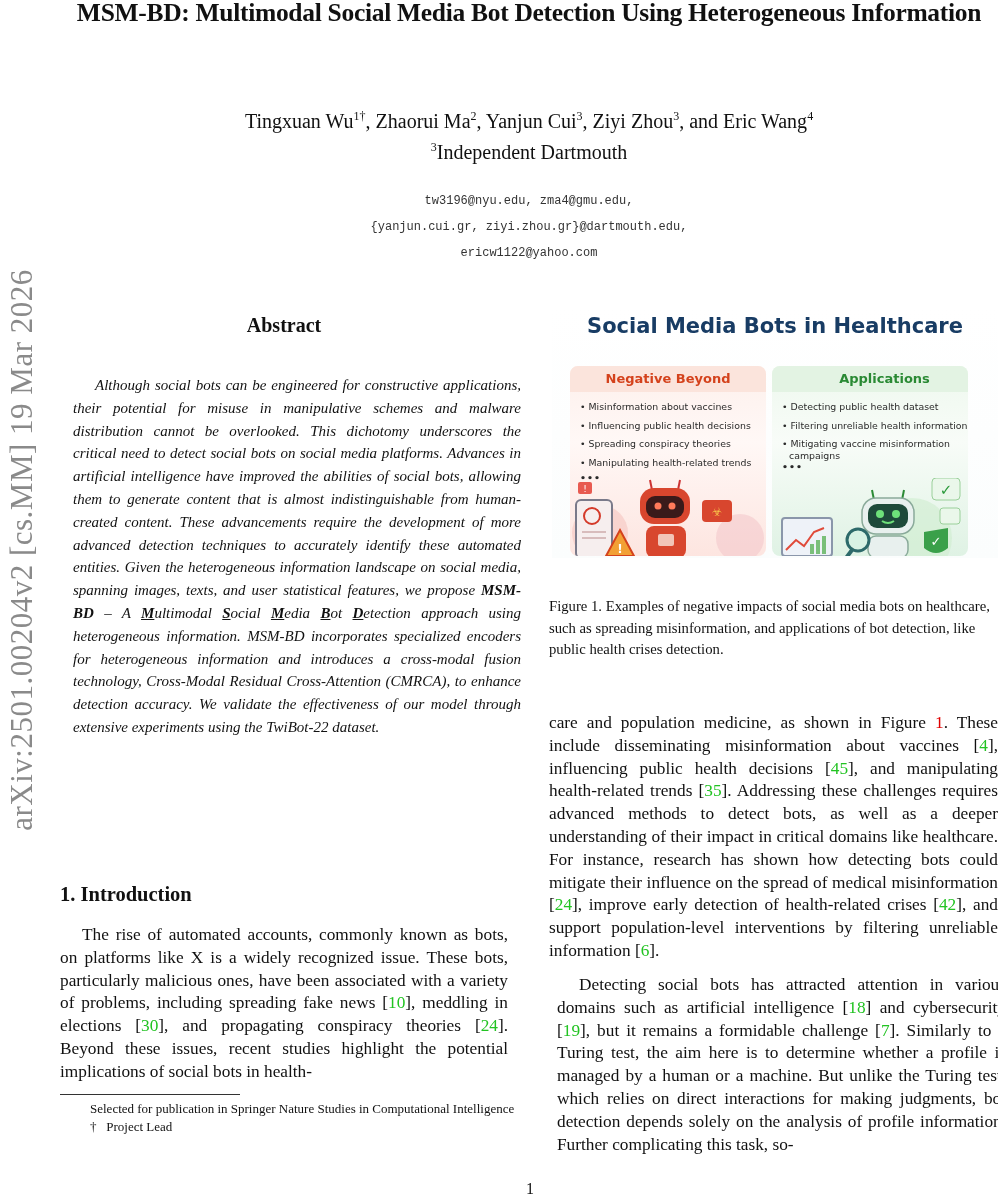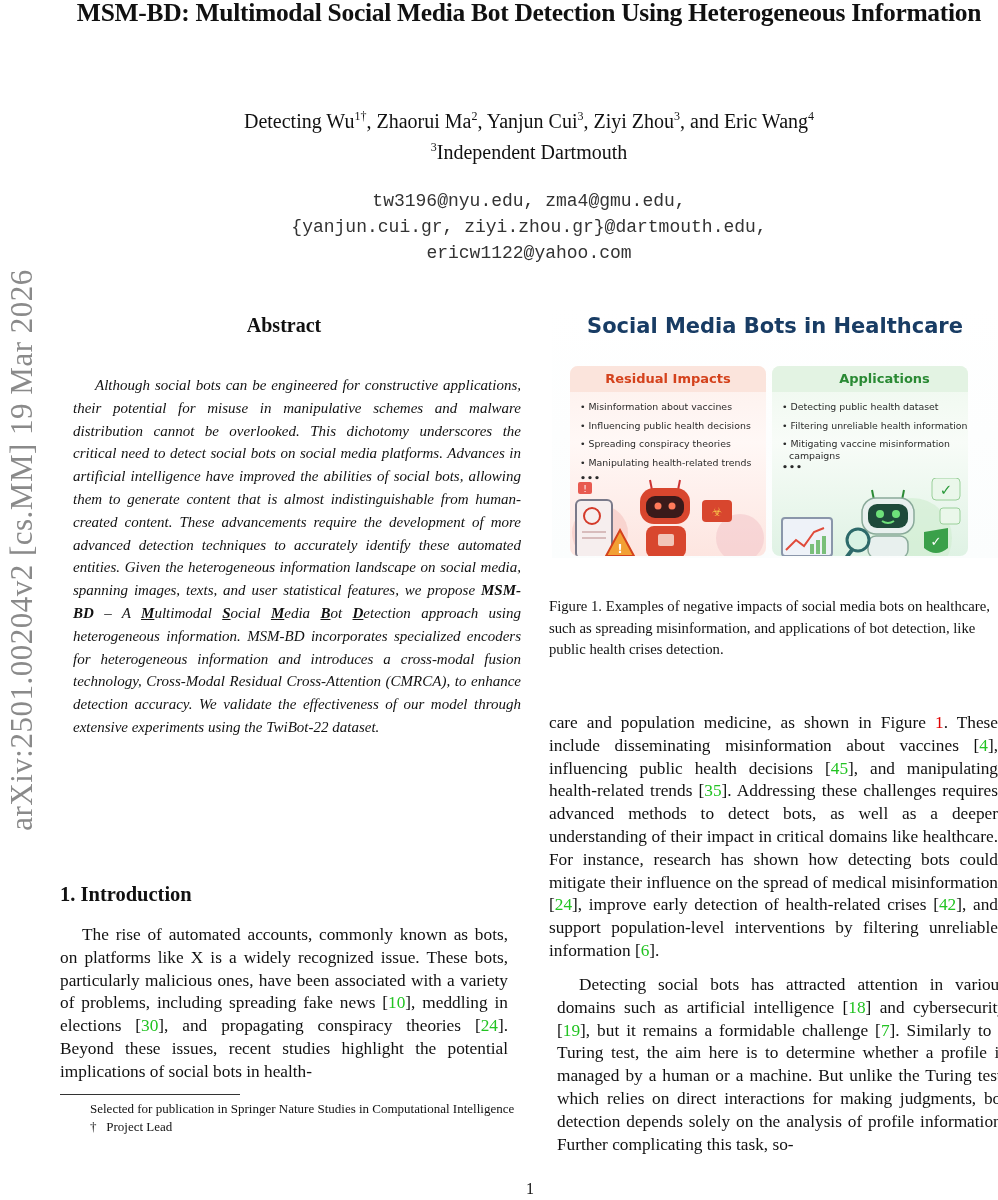--- a/index.html
+++ b/index.html
@@ -8,21 +8,21 @@
   .arxiv-stamp { position: absolute; left: 2px; top: 205px; width: 40px; height: 690px; }
   .arxiv-stamp span { position: absolute; left: 50%; top: 50%; white-space: nowrap;
          transform: translate(-50%, -50%) rotate(-90deg); font-size: 31px; color: #8a8a8a;
          letter-spacing: 0.5px; font-family: "Liberation Serif", serif; }
   .title { position: absolute; left: 60px; width: 938px; top: -4px; text-align: center;
          font-weight: bold; font-size: 25.5px; line-height: 33px; letter-spacing: -0.3px; }
   .authors { position: absolute; left: 60px; width: 938px; top: 103px; text-align: center;
          font-size: 20px; line-height: 26px; }
   .authors sup { font-size: 12px; }
   .emails { position: absolute; left: 60px; width: 938px; top: 188px; text-align: center;
-         font-family: "Liberation Mono", monospace; font-size: 18px; line-height: 26px; color: #333; }
+         font-family: "Liberation Mono", monospace; font-size: 12px; line-height: 26px; color: #333; }
   .abs-head { position: absolute; left: 60px; width: 448px; top: 314px; text-align: center;
          font-weight: bold; font-size: 20px; }
   .abstract { position: absolute; left: 60px; width: 448px; top: 361px; font-style: italic;
          font-size: 15px; line-height: 22.8px; text-align: justify; text-indent: 22px; margin: 13px; }
   .abstract b u, .abstract u b { text-decoration: underline; }
   .intro-head { position: absolute; left: 60px; top: 883px; font-weight: bold; font-size: 20.5px; }
   .intro-p { position: absolute; left: 60px; width: 448px; top: 924px; font-size: 17.3px;
          line-height: 22.8px; text-align: justify; text-indent: 22px; margin: 0; }
   .cite { color: #22c322; }
   .figref { color: #e00000; }
@@ -58,21 +58,21 @@
 <body>
 
 <div class="arxiv-stamp">
   <span>arXiv:2501.00204v2  [cs.MM]  19 Mar 2026</span>
 </div>
 
 <div class="title">MSM-BD: Multimodal Social Media Bot Detection Using Heterogeneous Information</div>
 
 <div class="authors">
   <div>
-    <span><span>Detecting Wu</span><sup>1†</sup></span>,
+    <span><span>Tingxuan Wu</span><sup>1†</sup></span>,
     <span><span>Zhaorui Ma</span><sup>2</sup></span>,
     <span><span>Yanjun Cui</span><sup>3</sup></span>,
     <span><span>Ziyi Zhou</span><sup>3</sup></span>, and
     <span><span>Eric Wang</span><sup>4</sup></span>
   </div>
   <div>
     <sup>3</sup><span>Independent Dartmouth</span>
   </div>
 </div>
 
@@ -91,21 +91,21 @@
 <div class="fn-rule"></div>
 <div class="footnote">
   <div>Selected for publication in Springer Nature Studies in Computational Intelligence</div>
   <div><span>†</span>&nbsp;&nbsp; <span>Project Lead</span></div>
 </div>
 
 <div class="fig">
   <div class="fig-title">Social Media Bots in Healthcare</div>
 
   <div class="panel neg">
-    <div class="panel-head">Residual Impacts</div>
+    <div class="panel-head">Negative Beyond</div>
     <ul>
       <li>Misinformation about vaccines</li>
       <li>Influencing public health decisions</li>
       <li>Spreading conspiracy theories</li>
       <li>Manipulating health-related trends</li>
       <li class="more">•••</li>
     </ul>
     <svg class="art" style="left:0;top:112px" width="196" height="80">
       <circle cx="30" cy="55" r="28" fill="#f5c4c0" opacity="0.6"></circle>
       <circle cx="170" cy="60" r="24" fill="#f3c8cc" opacity="0.6"></circle>

